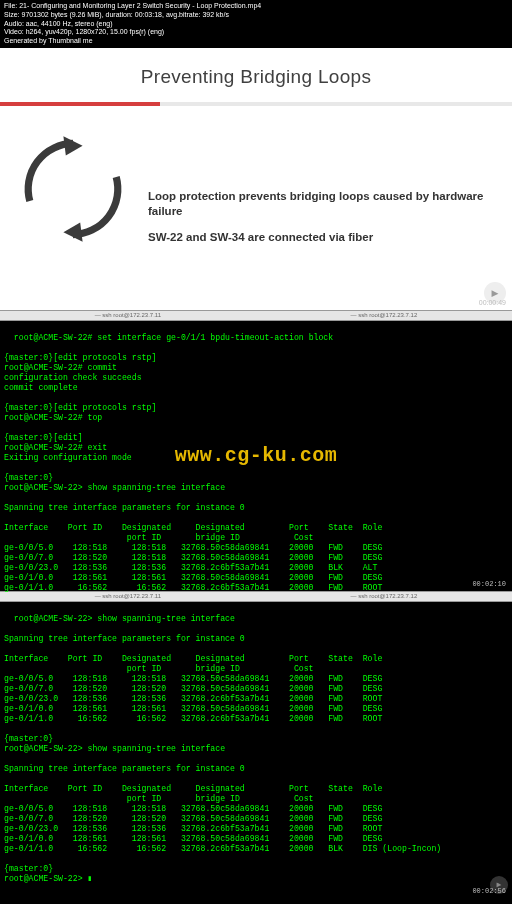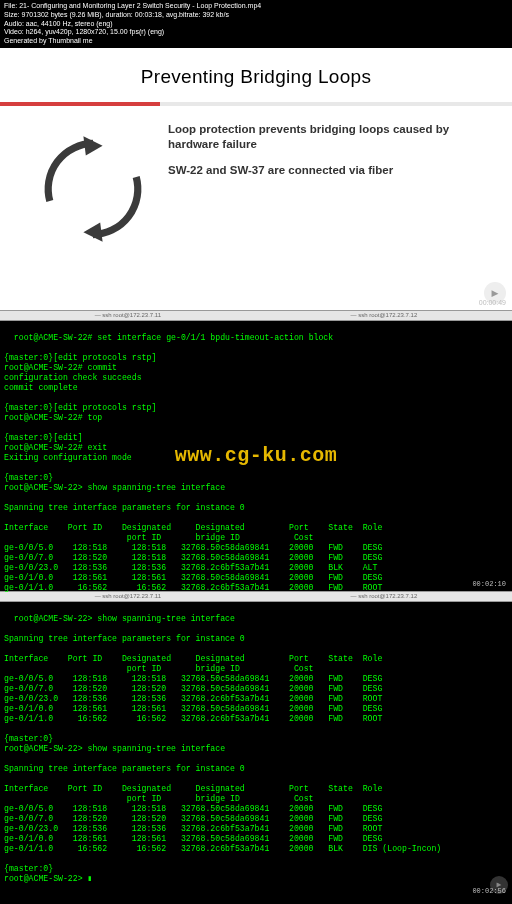--- a/index.html
+++ b/index.html
@@ -1,22 +1,22 @@
 <!DOCTYPE html>
 <html><head>
 <meta charset="utf-8">
 <style>
   * { margin:0; padding:0; box-sizing:border-box; }
   body { width:512px; height:904px; background:#000; font-family:Arial,Helvetica,sans-serif; overflow:hidden; position:relative; }
   .meta { color:#fff; font-size:7px; padding:2px 4px; line-height:1.25; }
   .slide { background:#fff; height:262px; position:relative; }
-  .slide-title { text-align:center; font-size:19px; color:#000000; padding:18px 0 14px; font-weight:400; letter-spacing:.3px; }
+  .slide-title { text-align:center; font-size:19px; color:#404040; padding:18px 0 14px; font-weight:400; letter-spacing:.3px; }
   .rule { height:4px; width:512px; background:#e8e8e8; position:relative; }
   .rule::after { content:""; position:absolute; left:0; top:0; width:160px; height:4px; background:#d63e3e; }
-  .slide-body { display:flex; padding:16px 26px 0 26px; }
+  .slide-body { display:flex; padding:16px 26px 0 6px;align-items:flex-end; }
   .arrows { width:134px; height:134px; flex:0 0 134px; display:flex; align-items:center; justify-content:center; }
   .arrows svg { width:120px; height:120px; }
   .bullets { flex:1; padding-left:8px; }
   .bullets p { font-size:11.5px; color:#333; line-height:1.3; margin-bottom:11px; font-weight:600; }
   .bullets p.hl { color:#d63e3e; }
   .play-badge { position:absolute; right:6px; bottom:6px; width:22px; height:22px; border-radius:50%; background:#eee; display:flex; align-items:center; justify-content:center; font-size:9px; color:#999; }
   .ts { position:absolute; right:6px; bottom:4px; color:#bdbdbd; font-size:7px; }
   .tabbar { background:#e6e6e6; height:11px; display:flex; align-items:center; justify-content:space-around; font-size:6px; color:#666; border-top:1px solid #999; border-bottom:1px solid #999; }
   .term { background:#000; color:#00ff00; font-family:"Courier New",monospace; font-size:8.2px; line-height:1.22; padding:2px 4px; position:relative; white-space:pre; }
   .wm { position:absolute; left:50%; top:50%; transform:translate(-50%,-50%); color:#e6b800; font-size:20px; font-weight:700; letter-spacing:.5px; z-index:5; text-shadow:0 0 2px rgba(0,0,0,.5); font-family:Liberation Mono, monospace; }
@@ -41,21 +41,21 @@
     <div class="arrows">
       <svg viewBox="0 0 100 100">
         <path d="M50 12 A38 38 0 0 0 14 60" fill="none" stroke="#3b3b3b" stroke-width="6"></path>
         <path d="M50 88 A38 38 0 0 0 86 40" fill="none" stroke="#3b3b3b" stroke-width="6"></path>
         <polygon points="42,6 58,14 44,22" fill="#3b3b3b"></polygon>
         <polygon points="58,94 42,86 56,78" fill="#3b3b3b"></polygon>
       </svg>
     </div>
     <div class="bullets">
       <p>Loop protection prevents bridging loops caused by hardware failure</p>
-      <p>SW-22 and SW-37 are connected via fiber</p>
+      <p>SW-22 and SW-34 are connected via fiber</p>
     </div>
   </div>
   <div class="play-badge">▶</div>
   <div class="ts">00:00:49</div>
 </div>
 
 <div class="tabbar">
   <span>— ssh root@172.23.7.11</span>
   <span>— ssh root@172.23.7.12</span>
 </div>

